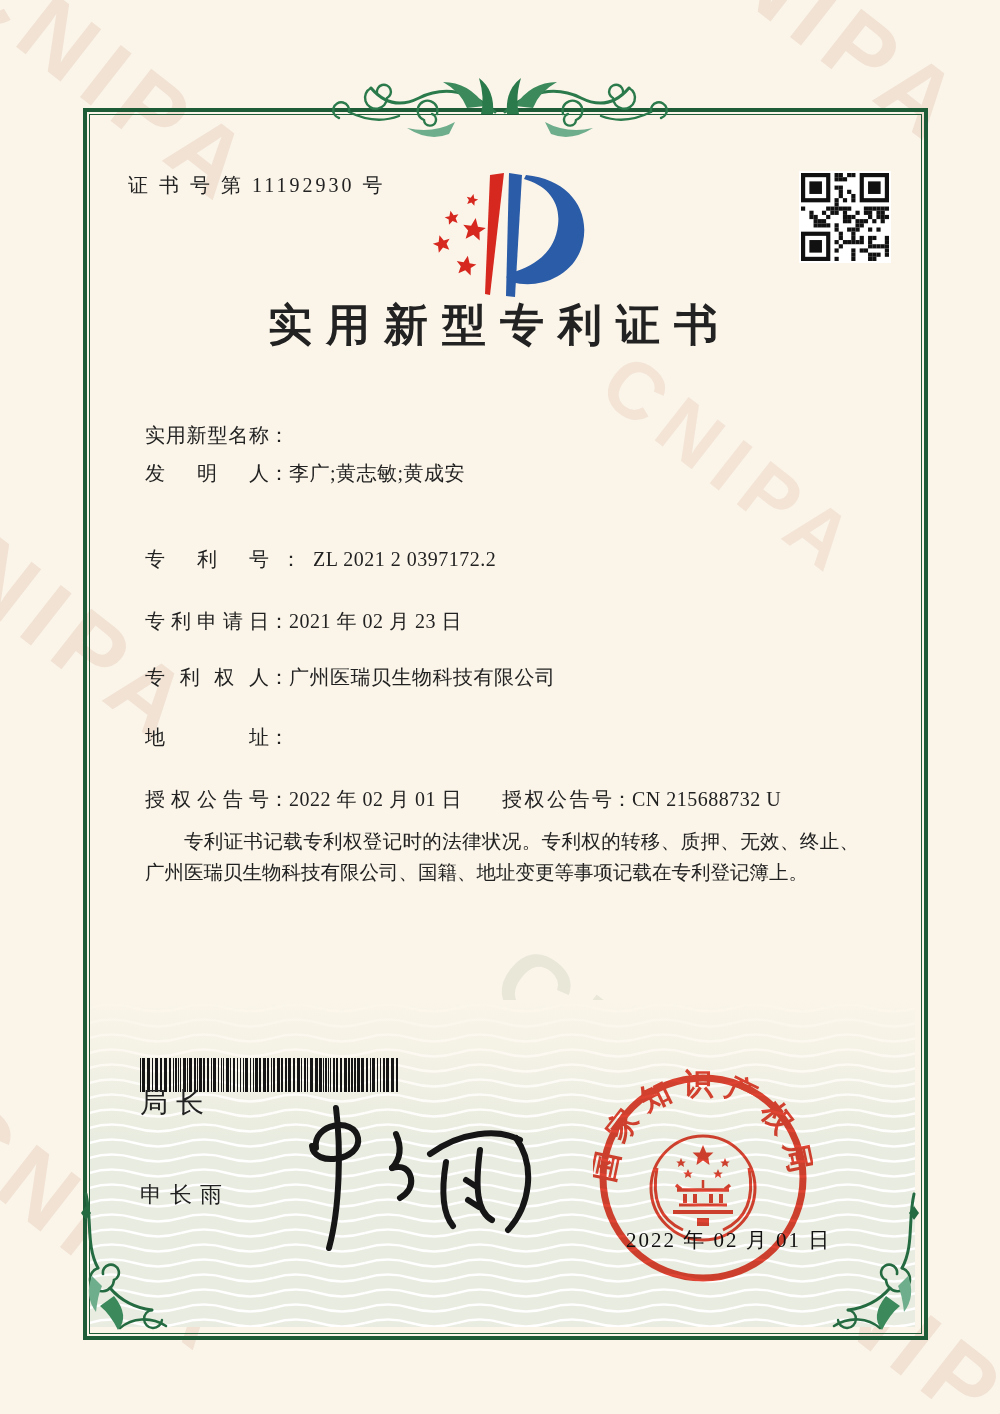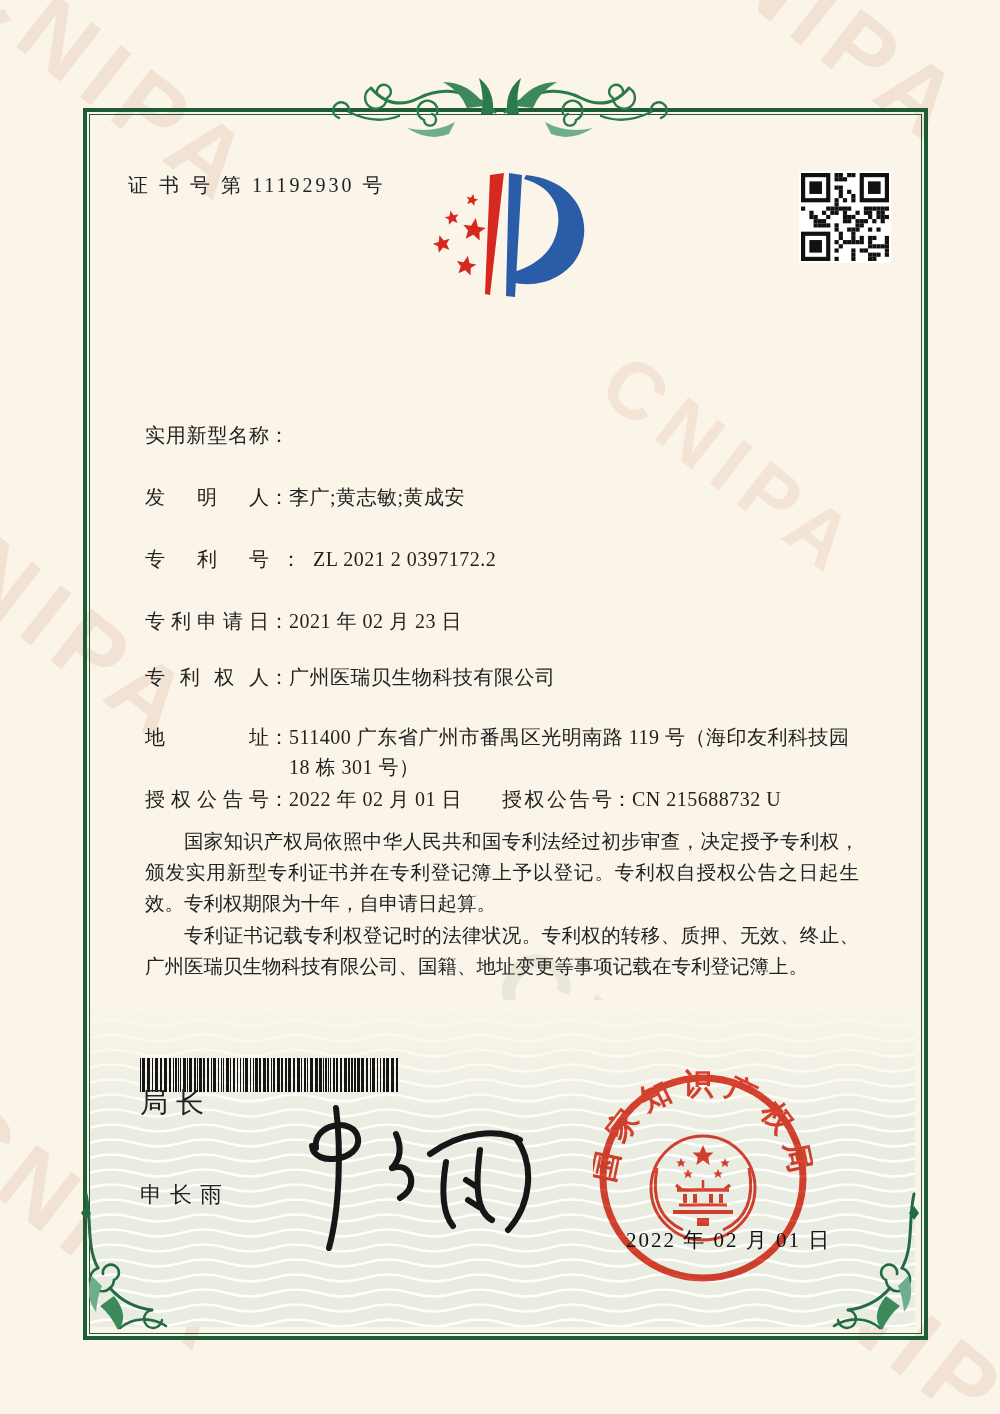--- a/index.html
+++ b/index.html
@@ -36,21 +36,21 @@
   #qr{left:799px;top:171px;width:88px;height:88px;z-index:6;background:#fff;padding:2px;}
   #title{left:0;top:296px;width:100%;text-align:center;font-size:44px;font-weight:700;
     letter-spacing:14px;z-index:6;}
   
   .frow{position:absolute;left:145px;font-size:20px;display:flex;align-items:flex-start;
     z-index:6;line-height:1.5;}
   .flabel{display:inline-block;width:124px;text-align:justify;text-align-last:justify;
     flex:0 0 124px;font-family:Liberation Serif, serif;}
   .fcolon{flex:0 0 auto;}
   .fvalue{letter-spacing:0.5px;}
-  #row-name{top:420px;}  #row-inventor{top:482px;} #row-patno{top:544px;gap:12px;}
+  #row-name{top:420px;}  #row-inventor{top:458px;} #row-patno{top:544px;gap:12px;}
   #row-filing{top:606px;} #row-owner{top:662px;}   #row-addr{top:722px;}
   #row-grant{top:784px;}
   #row-addr .fvalue{width:572px;}
   .pair2{margin-left:40px;display:flex;}
   .pair2 .flabel{width:110px;flex:0 0 110px;}
   
   #body-text{left:145px;top:826px;width:714px;font-size:19.5px;line-height:1.6;
     text-align:justify;z-index:6;}
   #body-text p{margin:0;text-indent:2em;}
   
@@ -258,20 +258,21 @@
         <rect x="68" y="76" width="4" height="4"></rect>
         <rect x="72" y="76" width="4" height="4"></rect>
         <rect x="80" y="76" width="4" height="4"></rect>
         <rect x="32" y="80" width="4" height="4"></rect>
         <rect x="48" y="80" width="4" height="4"></rect>
         <rect x="64" y="80" width="4" height="4"></rect>
         <rect x="68" y="80" width="4" height="4"></rect>
       </g>
   </svg>
 
+  <div class="abs" id="title">实用新型专利证书</div>
 
   <div class="frow" id="row-name">
     <span class="flabel">实用新型名称</span>
       <span class="fcolon">：</span>
   </div>
   <div class="frow" id="row-inventor">
     <span class="flabel">发明人</span>
       <span class="fcolon">：</span>
       <span class="fvalue">李广;黄志敏;黄成安</span>
   </div>
@@ -286,35 +287,33 @@
       <span class="fvalue">2021 年 02 月 23 日</span>
   </div>
   <div class="frow" id="row-owner">
     <span class="flabel">专利权人</span>
       <span class="fcolon">：</span>
       <span class="fvalue">广州医瑞贝生物科技有限公司</span>
   </div>
   <div class="frow" id="row-addr">
     <span class="flabel">地址</span>
       <span class="fcolon">：</span>
-      <span class="fvalue">511400 广东省广州市番禺区光明南路 119 号（海印友利科技园 18 栋 301 号）</span>
   </div>
   <div class="frow" id="row-grant">
     <span class="flabel">授权公告号</span>
       <span class="fcolon">：</span>
       <span class="fvalue">2022 年 02 月 01 日</span>
     <span class="pair2">
       <span class="flabel">授权公告号</span>
         <span class="fcolon">：</span>
         <span class="fvalue">CN 215688732 U</span>
     </span>
   </div>
 
   <div class="abs" id="body-text">
-    <p>国家知识产权局依照中华人民共和国专利法经过初步审查，决定授予专利权，颁发实用新型专利证书并在专利登记簿上予以登记。专利权自授权公告之日起生效。专利权期限为十年，自申请日起算。</p>
     <p>专利证书记载专利权登记时的法律状况。专利权的转移、质押、无效、终止、广州医瑞贝生物科技有限公司、国籍、地址变更等事项记载在专利登记簿上。</p>
   </div>
 
   <div class="abs" id="barcode">
       <div style="width: 1px; background: rgb(21, 21, 21);"></div>
       <div style="width: 1px; background: transparent;"></div>
       <div style="width: 3px; background: rgb(21, 21, 21);"></div>
       <div style="width: 2px; background: transparent;"></div>
       <div style="width: 3px; background: rgb(21, 21, 21);"></div>
       <div style="width: 2px; background: transparent;"></div>

